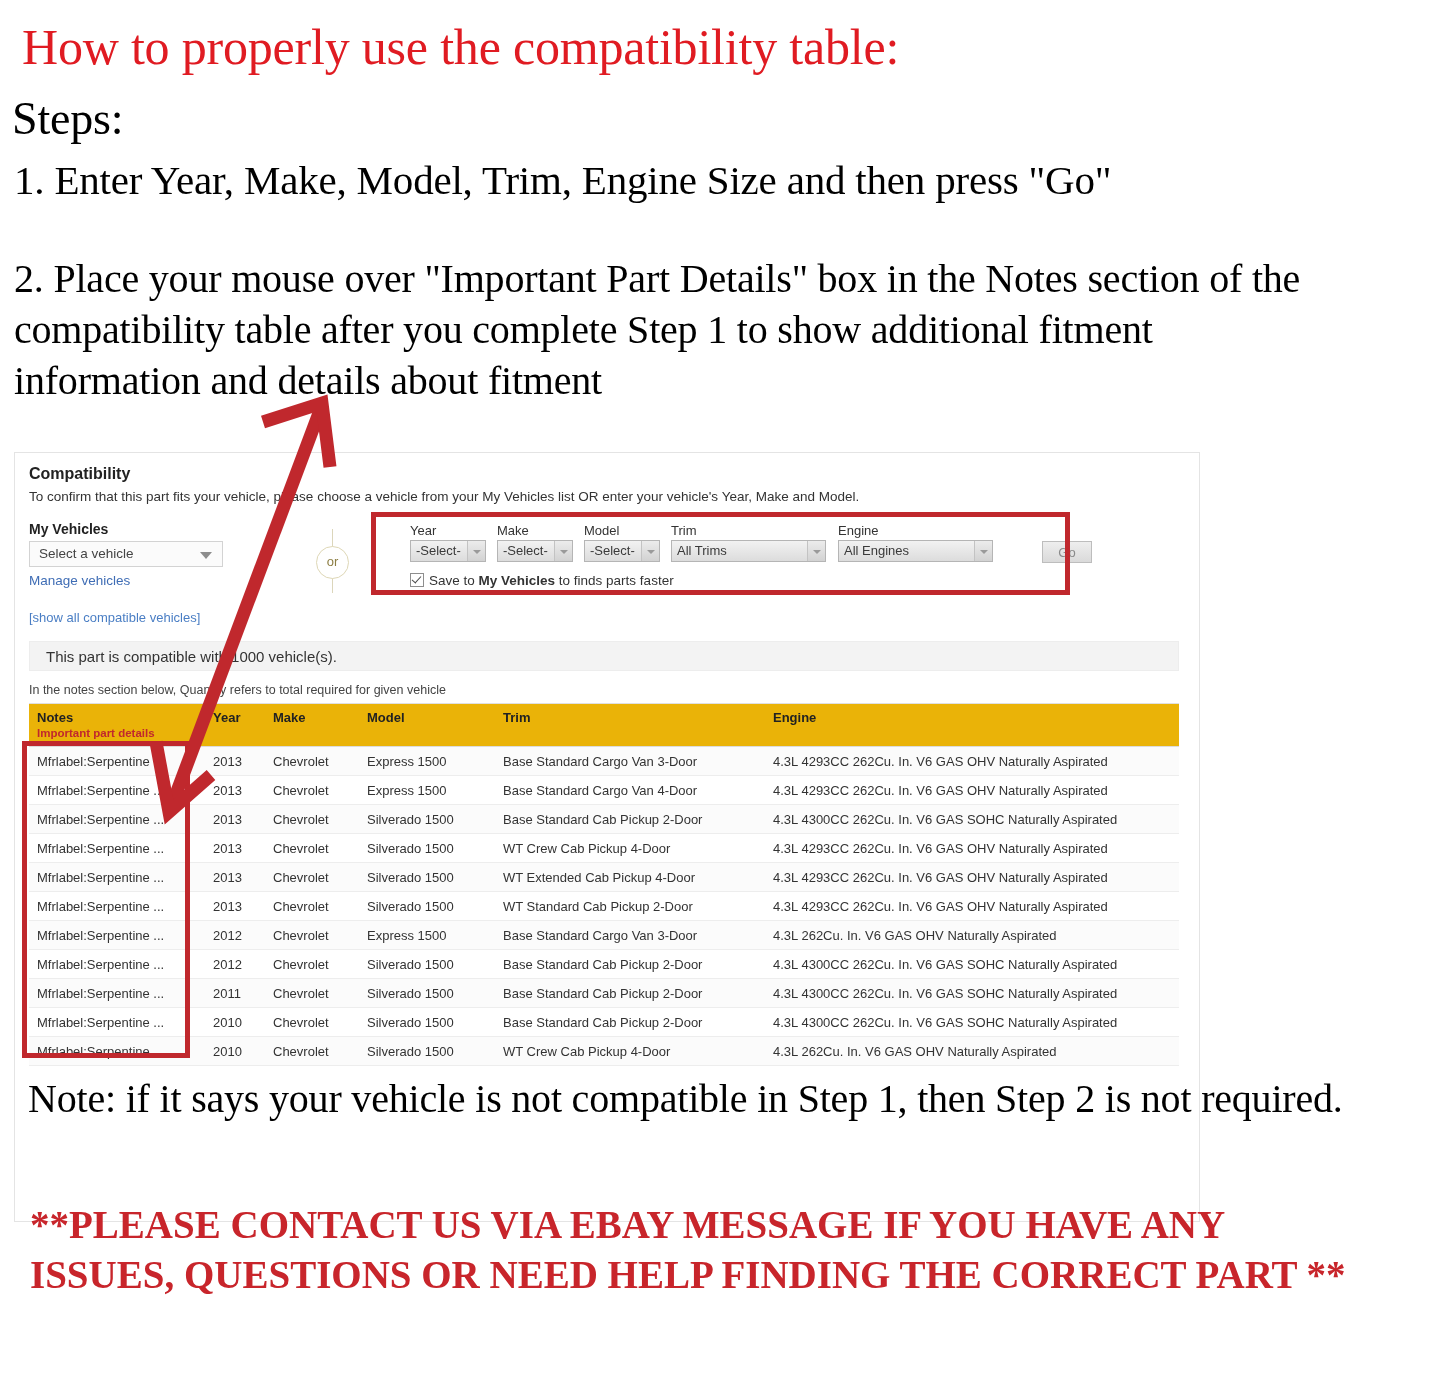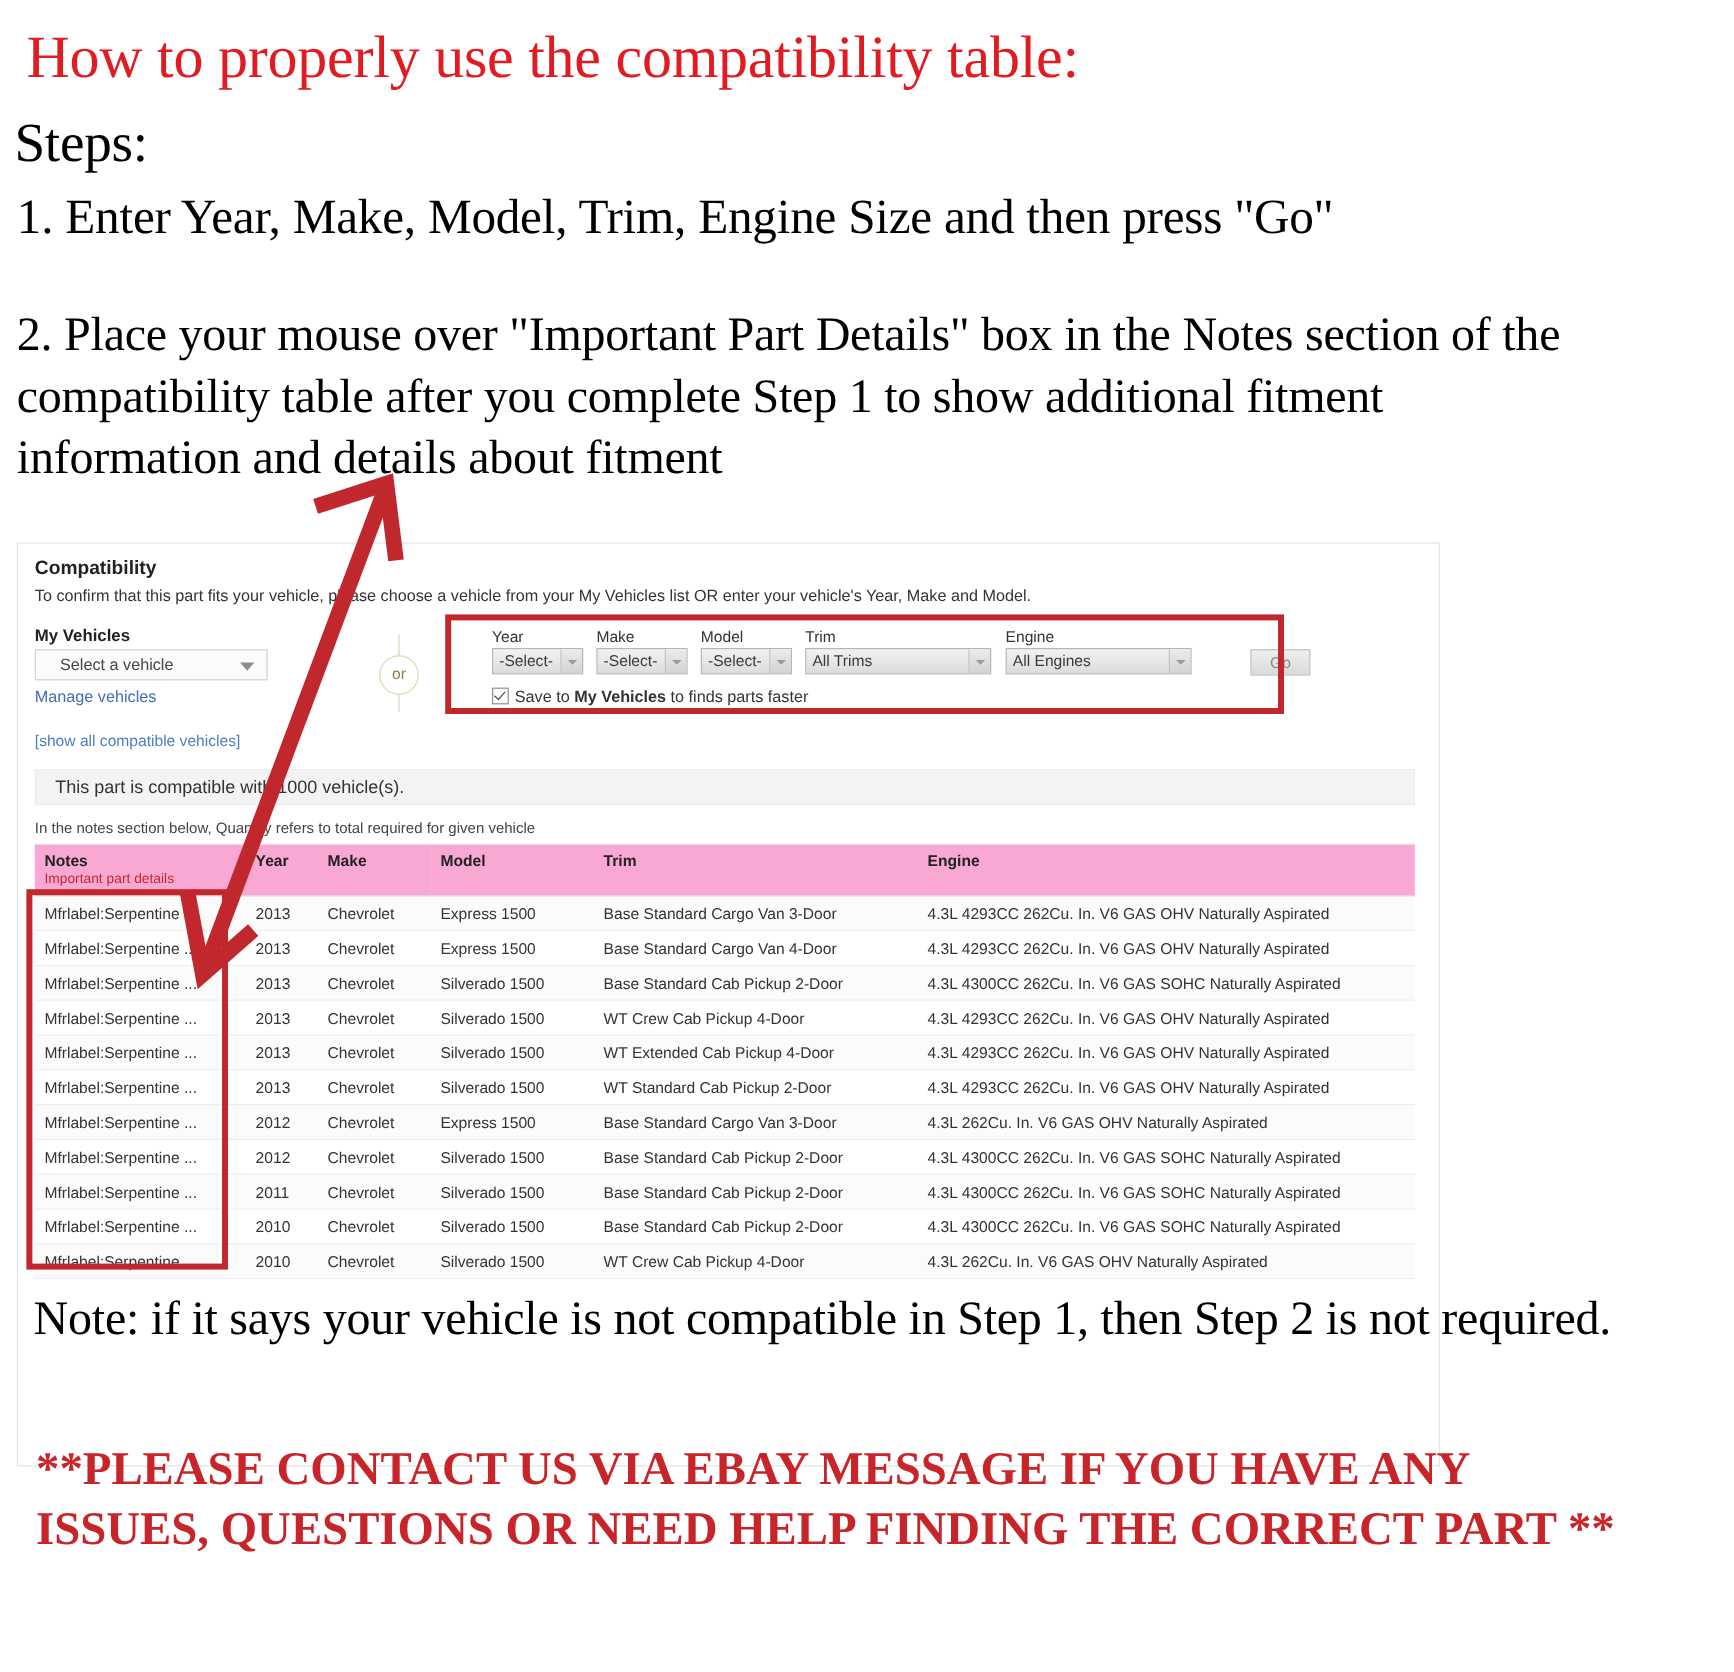--- a/index.html
+++ b/index.html
@@ -76,21 +76,21 @@
   }
   #vehicle-select{
     position:absolute; left:14px; top:88px;
     width:194px; height:26px;
     border:1px solid #d3d3d3;
     background:#fbfbfb;
     box-sizing:border-box;
   }
   #vehicle-select .val{
     position:absolute; left:9px; top:4px;
-    font-size:13.5px; color:#444;margin-left:11px;
+    font-size:13.5px; color:#444;
   }
   #vehicle-select .caret{
     position:absolute; right:10px; top:10px;
     width:0;height:0;
     border-left:6px solid transparent;
     border-right:6px solid transparent;
     border-top:7px solid #8d8d8d;
   }
   #manage-vehicles{
     position:absolute; left:14px; top:120px;
@@ -215,36 +215,36 @@
   }
 
   
   #fit-table{
     position:absolute;left:14px;top:250px;
     width:1150px;
     border-collapse:collapse;
     table-layout:fixed;
   }
   #fit-table th{
-    background:#f9a8d4;
+    background:#eab308;
     border-bottom:1px solid #dcdcdc;
     border-top:1px solid #e0e0e0;
     text-align:left;
     font-size:13px;
     font-weight:bold;
     color:#222;
     padding:6px 0 6px 8px;
     height:30px;
     vertical-align:top;
   }
   #fit-table th .ipd{
     display:block;
     color:#c0282d;
     font-size:11.5px;
-    font-weight:normal;
+    font-weight:bold;
     margin-top:2px;
   }
   #fit-table td{
     font-size:13px;
     color:#333;
     padding:4px 0 4px 8px;
     border-bottom:1px solid #ededed;
     white-space:nowrap;
     overflow:hidden;
     text-overflow:ellipsis;

